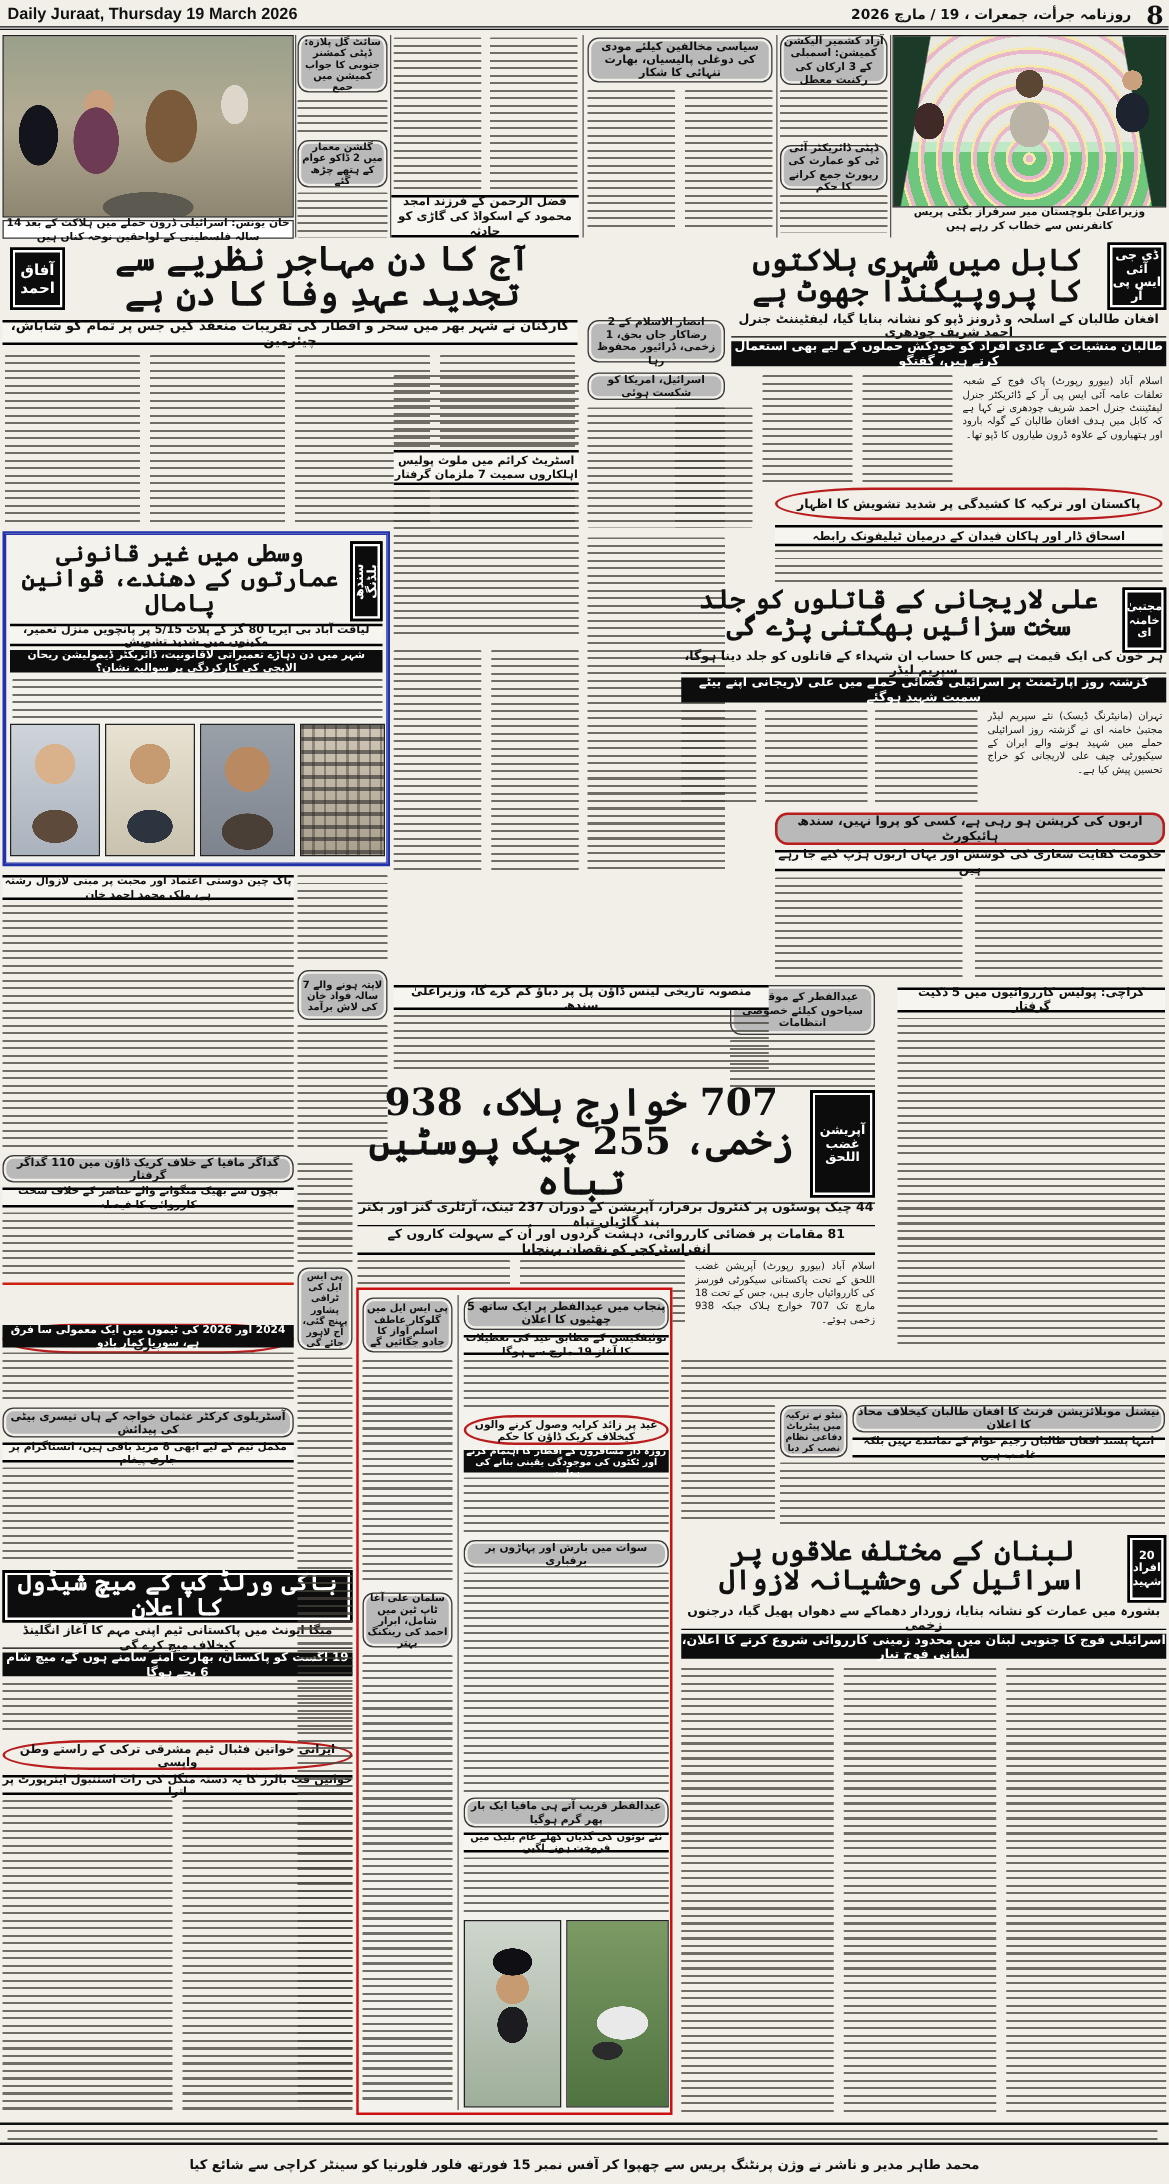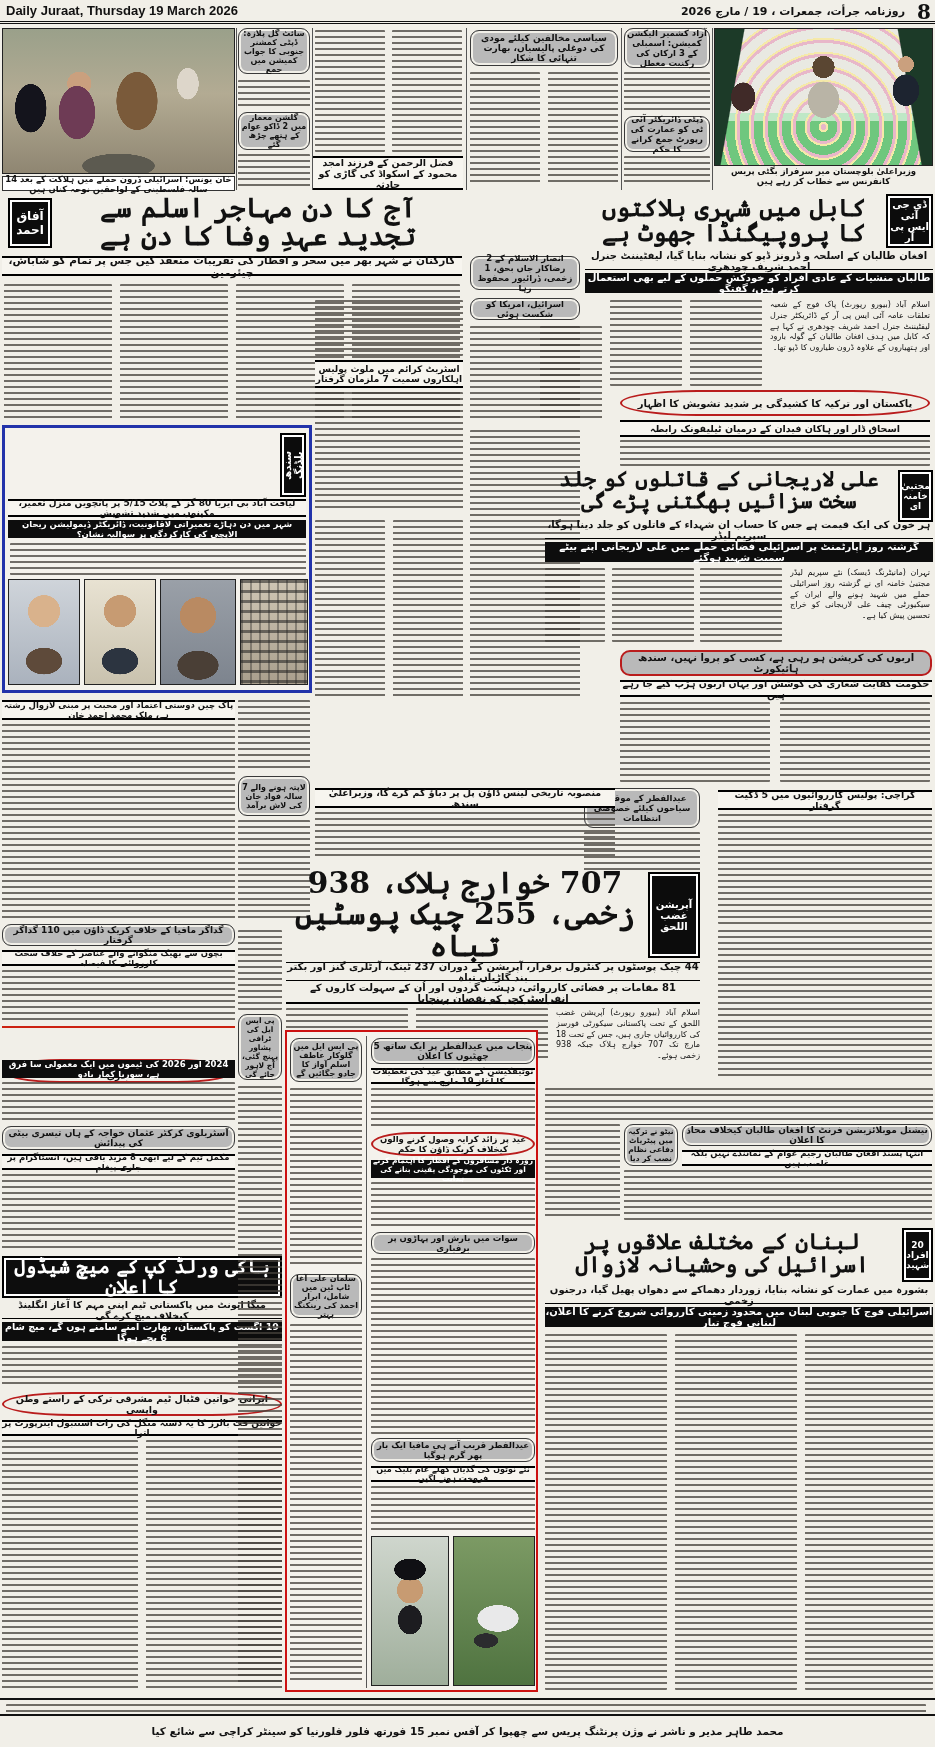--- a/index.html
+++ b/index.html
@@ -86,21 +86,21 @@
   linear-gradient(180deg,#e9e9e2 0 62%,#bfe8c6 62% 68%,#6fc77e 68% 100%);"></div>
 <div class="abs caption rtl center" style="left:714px;top:168px;width:219px;height:15px;border:none;background:rgba(0,0,0,0);font-size:8.5px;">وزیراعلیٰ بلوچستان میر سرفراز بگٹی پریس کانفرنس سے خطاب کر رہے ہیں</div>
 
 <div class="abs vrule" style="left:236px;top:28px;height:162px;"></div>
 <div class="abs vrule" style="left:312px;top:28px;height:162px;"></div>
 <div class="abs vrule" style="left:466px;top:28px;height:162px;"></div>
 <div class="abs vrule" style="left:621px;top:28px;height:162px;"></div>
 <div class="abs vrule" style="left:712px;top:28px;height:162px;"></div>
 
 <div class="abs kicker center rtl" style="left:8px;top:198px;width:44px;height:50px;font-size:12px;padding:2px;">آفاق احمد</div>
-<div class="abs bighead rtl center" style="left:56px;top:192px;width:404px;height:60px;font-size:27px;">آج کا دن مہاجر اسلم سے تجدید عہدِ وفا کا دن ہے</div>
+<div class="abs bighead rtl center" style="left:56px;top:192px;width:404px;height:60px;font-size:27px;">آج کا دن مہاجر نظریے سے تجدید عہدِ وفا کا دن ہے</div>
 <div class="abs ruled rtl center" style="left:2px;top:256px;width:460px;height:20px;font-size:10.5px;">کارکنان نے شہر بھر میں سحر و افطار کی تقریبات منعقد کیں جس پر تمام کو شاباش، چیئرمین</div>
 
 <div class="abs kicker center rtl" style="left:886px;top:194px;width:47px;height:54px;font-size:10px;padding:2px;">ڈی جی آئی ایس پی آر</div>
 <div class="abs bighead rtl center" style="left:585px;top:190px;width:298px;height:60px;font-size:24px;">کابل میں شہری ہلاکتوں کا پروپیگنڈا جھوٹ ہے</div>
 <div class="abs rtl center bold" style="left:585px;top:252px;width:348px;height:18px;font-size:10px;border-bottom:1px solid #000;">افغان طالبان کے اسلحہ و ڈرونز ڈپو کو نشانہ بنایا گیا، لیفٹیننٹ جنرل احمد شریف چودھری</div>
 <div class="abs rev rtl center" style="left:585px;top:273px;width:348px;height:20px;font-size:10px;">طالبان منشیات کے عادی افراد کو خودکش حملوں کے لیے بھی استعمال کرتے ہیں، گفتگو</div>
 
 <div class="abs graybox rtl center" style="left:470px;top:256px;width:110px;height:34px;font-size:8.5px;padding:2px;">انصار الاسلام کے 2 رضاکار جاں بحق، 1 زخمی، ڈرائیور محفوظ رہا</div>
 <div class="abs graybox rtl center" style="left:470px;top:298px;width:110px;height:22px;font-size:8.5px;padding:2px;">اسرائیل، امریکا کو شکست ہوئی</div>
 <div class="abs textsim" style="left:470px;top:326px;width:110px;height:96px;"></div>
@@ -114,20 +114,21 @@
 <div class="abs ruled rtl center" style="left:620px;top:420px;width:310px;height:17px;font-size:9.5px;">اسحاق ڈار اور ہاکان فیدان کے درمیان ٹیلیفونک رابطہ</div>
 <div class="abs textsim" style="left:620px;top:440px;width:310px;height:26px;"></div>
 
 <div class="abs textsim" style="left:4px;top:284px;width:108px;height:136px;"></div>
 <div class="abs textsim" style="left:120px;top:284px;width:108px;height:136px;"></div>
 <div class="abs textsim" style="left:236px;top:284px;width:108px;height:136px;"></div>
 <div class="abs textsim" style="left:352px;top:284px;width:108px;height:136px;"></div>
 
 <div class="abs" style="left:2px;top:425px;width:310px;height:268px;border:2px solid #2233aa;box-shadow:0 0 0 1px #2233aa inset;background:#f4f2ec;">
   <div class="abs kicker center rtl vertkick" style="right:4px;top:6px;width:26px;height:64px;font-size:10px;">سندھ بلڈنگ</div>
+  <div class="abs bighead rtl center" style="left:6px;top:6px;width:268px;height:62px;font-size:19px;">وسطی میں غیر قانونی عمارتوں کے دھندے، قوانین پامال</div>
   <div class="abs ruled rtl center" style="left:4px;top:72px;width:298px;height:18px;font-size:9px;">لیاقت آباد بی ایریا 80 گز کے پلاٹ 5/15 پر پانچویں منزل تعمیر، مکینوں میں شدید تشویش</div>
   <div class="abs rev rtl center" style="left:4px;top:93px;width:298px;height:18px;font-size:8.5px;">شہر میں دن دہاڑے تعمیراتی لاقانونیت، ڈائریکٹر ڈیمولیشن ریحان الاپچی کی کارکردگی پر سوالیہ نشان؟</div>
   <div class="abs textsim" style="left:6px;top:116px;width:296px;height:32px;"></div>
   <div class="abs photo" style="left:4px;top:152px;width:72px;height:106px;background:
     radial-gradient(circle 16px at 50% 30%,#d9b28c 0 100%,rgba(0,0,0,0) 101%),
     radial-gradient(ellipse 30px 22px at 50% 78%,#5e4a3a 0 60%,rgba(0,0,0,0) 61%),
     linear-gradient(180deg,#cfd4da,#aab2bd);"></div>
   <div class="abs photo" style="left:80px;top:152px;width:72px;height:106px;background:
     radial-gradient(circle 16px at 50% 30%,#c79b72 0 100%,rgba(0,0,0,0) 101%),
     radial-gradient(ellipse 30px 22px at 50% 78%,#2c3440 0 60%,rgba(0,0,0,0) 61%),

